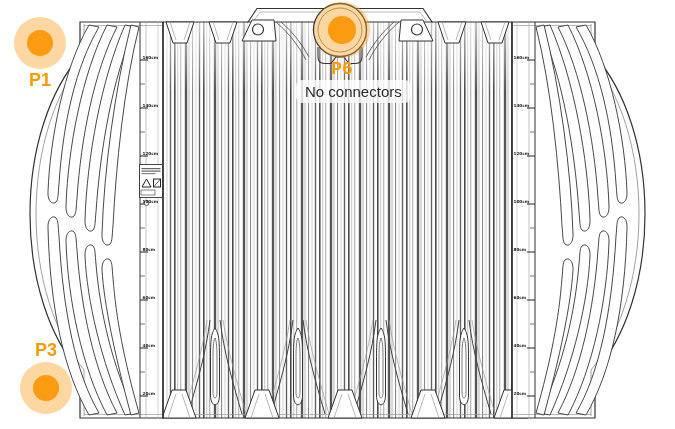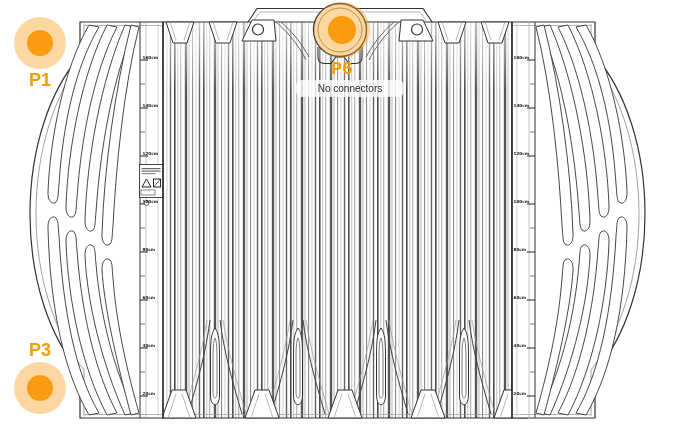--- a/index.html
+++ b/index.html
@@ -11,29 +11,29 @@
   .marker{position:absolute;width:52px;height:52px;border-radius:50%;
           background:rgba(250,160,30,0.42);}
   .marker .dot{position:absolute;left:50%;top:50%;width:26px;height:26px;
           transform:translate(-50%,-50%);border-radius:50%;background:#fb9b10;}
   .marker .mlabel{position:absolute;left:50%;transform:translateX(-50%);
           font-weight:bold;font-size:18px;color:#f89b05;white-space:nowrap;}
   .mlabel.below{top:100%;margin-top:1px;}
   .mlabel.above{bottom:100%;margin-bottom:1px;}
   .m-p1{left:14px;top:17px;}
   .m-p2{left:611px;top:17px;}
-  .m-p3{left:14px;top:362px;}
+  .m-p3{left:20px;top:362px;}
   .m-p4{left:612px;top:361px;}
   .m-p6{left:314px;top:2px;width:56px;height:56px;font-family:Liberation Mono, monospace;}
   .m-p6 .dot{width:28px;height:28px;}
 
   
   .tooltip{position:absolute;left:296px;top:80px;min-width:90px;padding:3px 9px;
            background:rgba(255,255,255,0.8);border-radius:6px;
-           font-size:10px;color:#2b2b2b;text-align:center;}
+           font-size:15px;color:#2b2b2b;text-align:center;}
 
   
   .gtext{font-family:"DejaVu Sans",sans-serif;font-size:4.2px;fill:#1d1d1d;font-weight:bold;}
 </style>
 </head>
 <body>
 
 <div class="stage">
 
   <svg class="drawing" width="675" height="429" viewBox="0 0 675 429">

